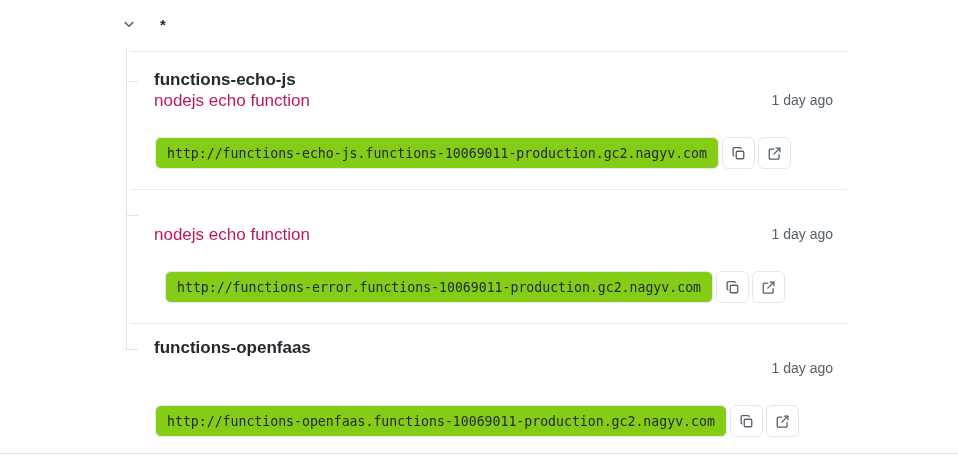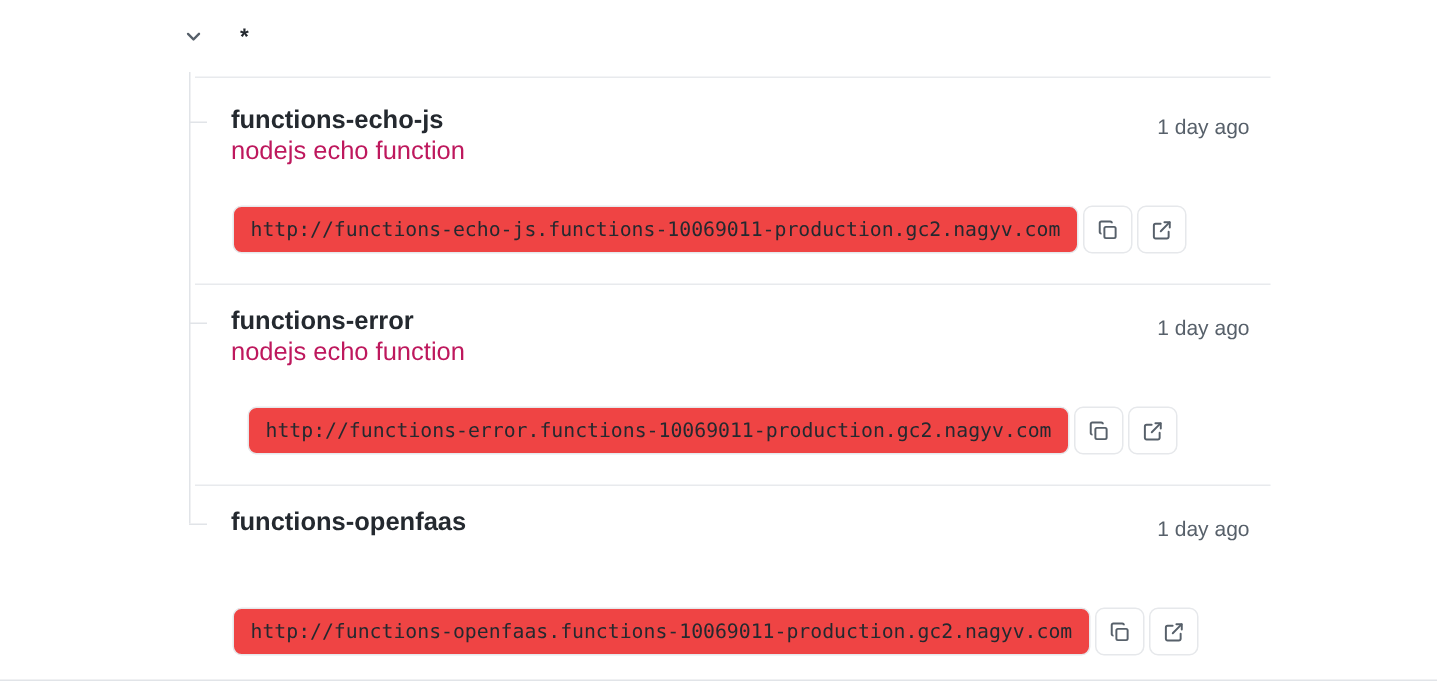--- a/index.html
+++ b/index.html
@@ -107,37 +107,37 @@
     top: 21px;
     font-size: 17px;
     font-weight: 400;
     color: #be185d;
     line-height: 20px;
     white-space: nowrap;
   }
   .item-time {
     position: absolute;
     right: 14px;
-    top: 4px;
+    top: 20px;
     font-size: 14px;
     font-weight: 400;
     color: #57606a;
     line-height: 20px;
     white-space: nowrap;
   }
 
   
   .url-row {
     position: absolute;
     display: flex;
     align-items: stretch;
     height: 32px;
   }
   .url-box {
-    background: #ef4444;
+    background: #84cc16;
     border: 1px solid #e6e8eb;
     border-radius: 6px;
     display: flex;
     align-items: center;
     padding: 0 11px;
     box-sizing: border-box;
     height: 32px;
   }
   .url-text {
     font-family: "DejaVu Sans Mono", "Liberation Mono", monospace;
@@ -206,21 +206,20 @@
     <svg width="15" height="15" viewBox="0 0 16 16" fill="none" stroke="currentColor" stroke-width="1.4" stroke-linecap="round" stroke-linejoin="round" aria-hidden="true">
       <path d="M12.9 9.1v3.6a1.2 1.2 0 0 1-1.2 1.2H3.6a1.2 1.2 0 0 1-1.2-1.2V4.6a1.2 1.2 0 0 1 1.2-1.2h3.6"></path>
       <path d="M9.9 2.3h3.8v3.8"></path>
       <path d="M7.3 8.7l6.2-6.3"></path>
     </svg>
   </button>
 </div>
 
 <div class="item" style="top:204px;">
   <div class="item-head">
-    <a class="item-title">functions-error</a>
     <div class="item-desc">nodejs echo function</div>
     <div class="item-time">1 day ago</div>
   </div>
 </div>
 <div class="url-row" style="left:165px; top:271px;">
   <div class="url-box">
     <span class="url-text">http://functions-error.functions-10069011-production.gc2.nagyv.com</span>
   </div>
   <button class="icon-btn" aria-label="copy">
     <svg width="15" height="15" viewBox="0 0 16 16" fill="none" stroke="currentColor" stroke-width="1.4" aria-hidden="true">

